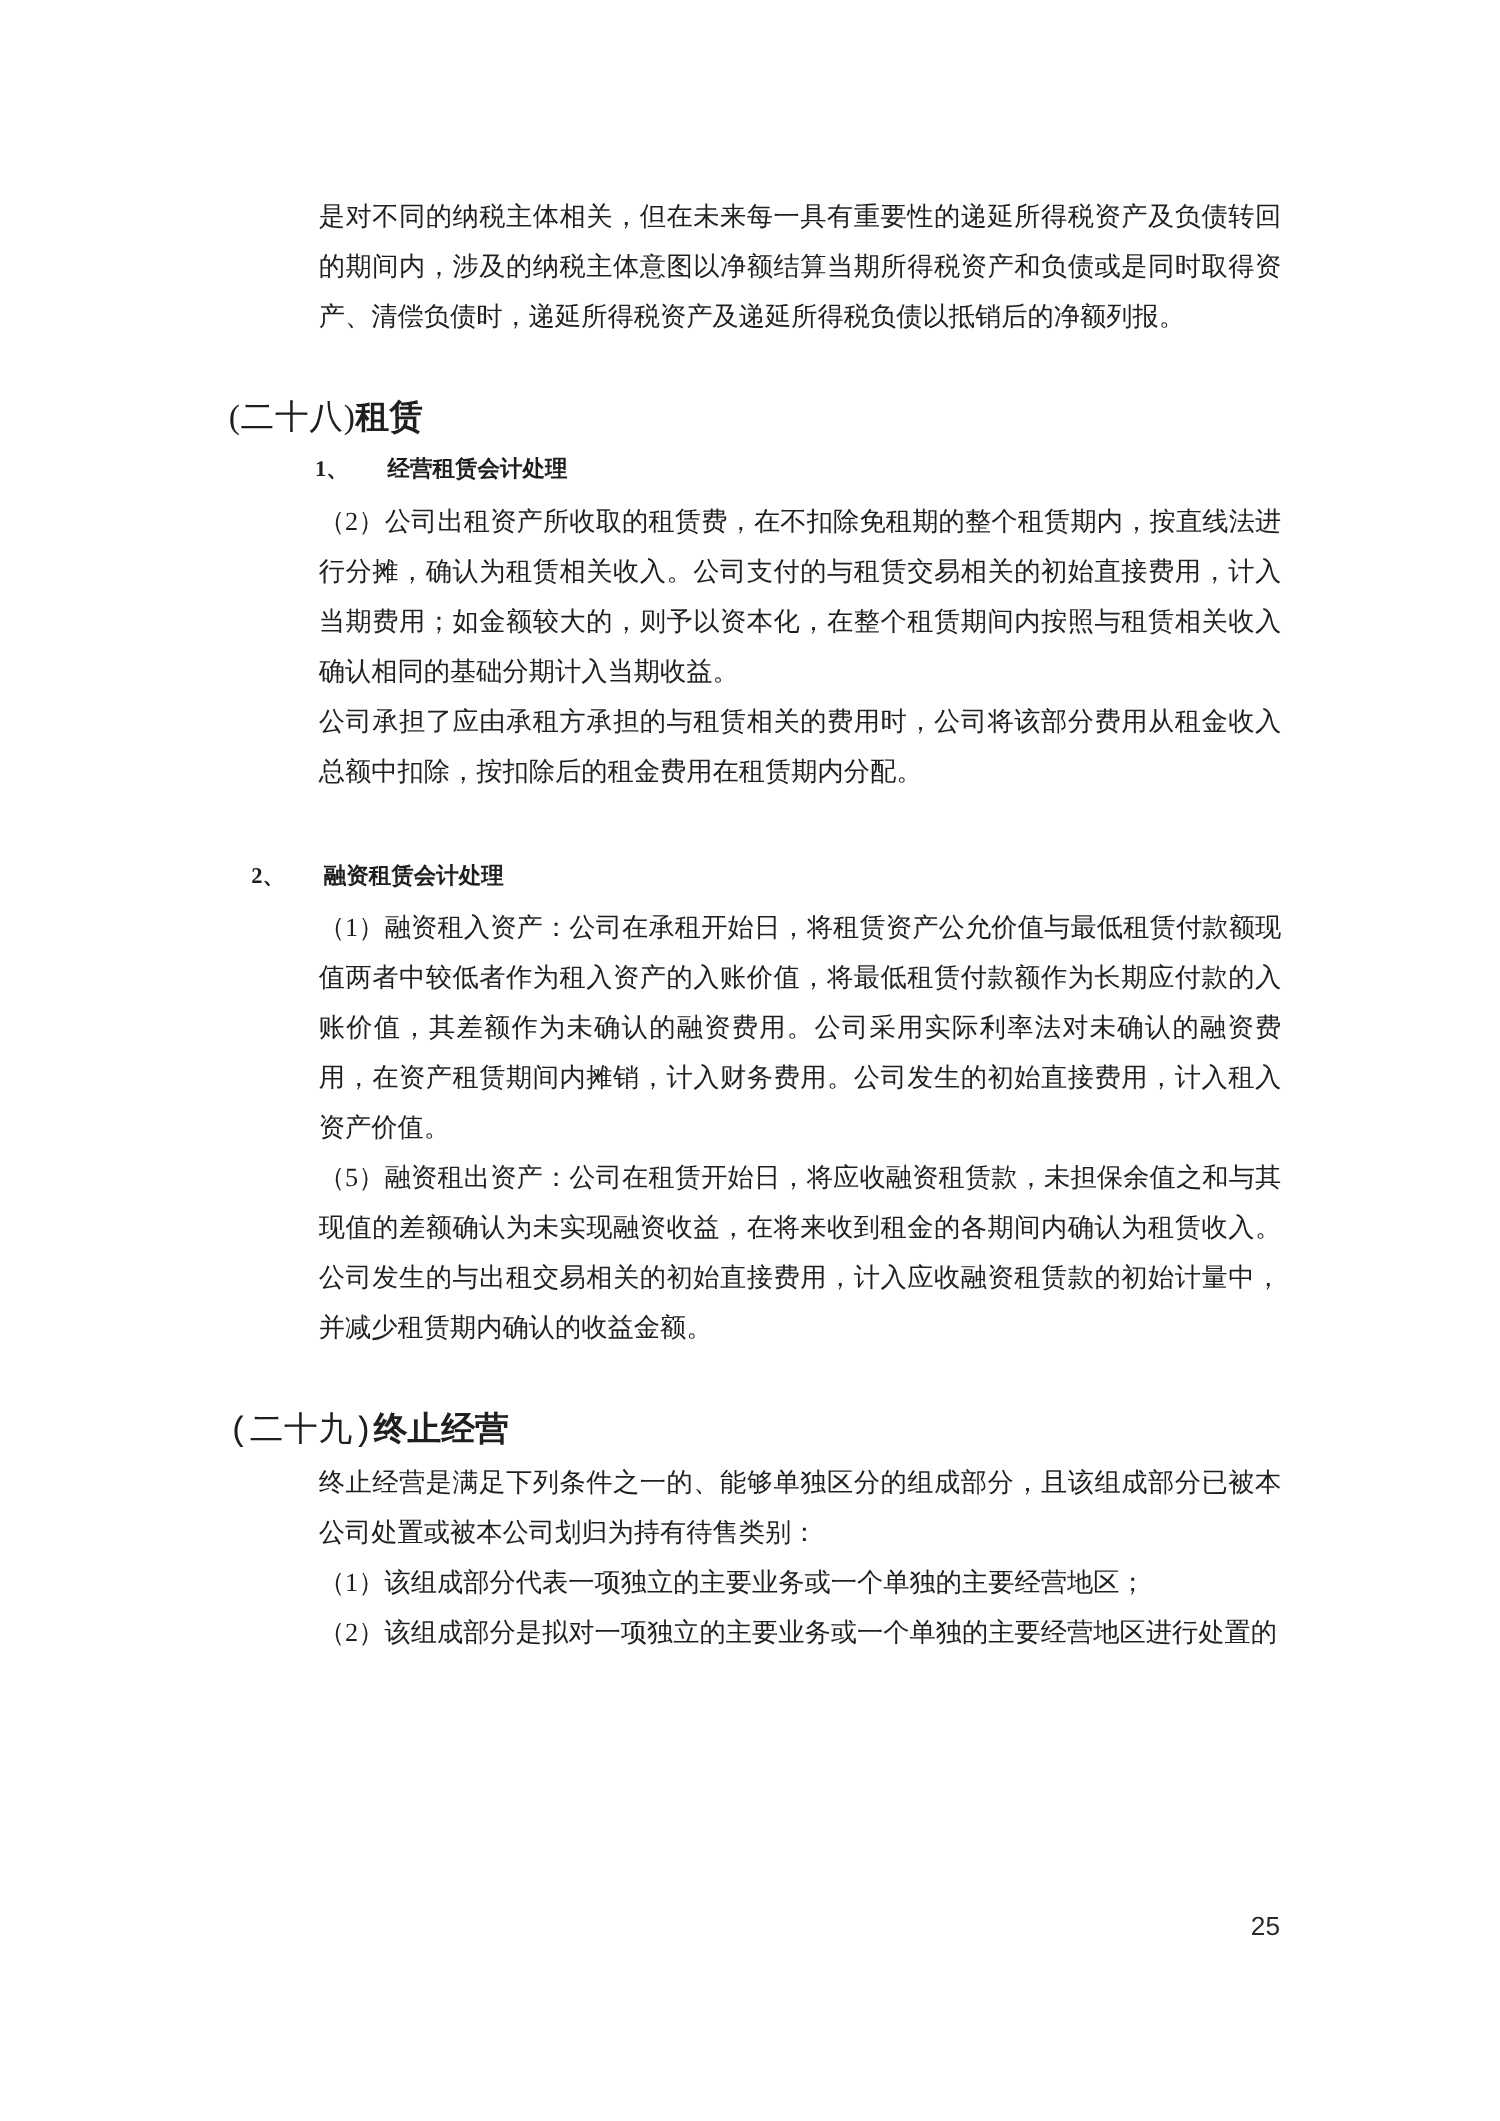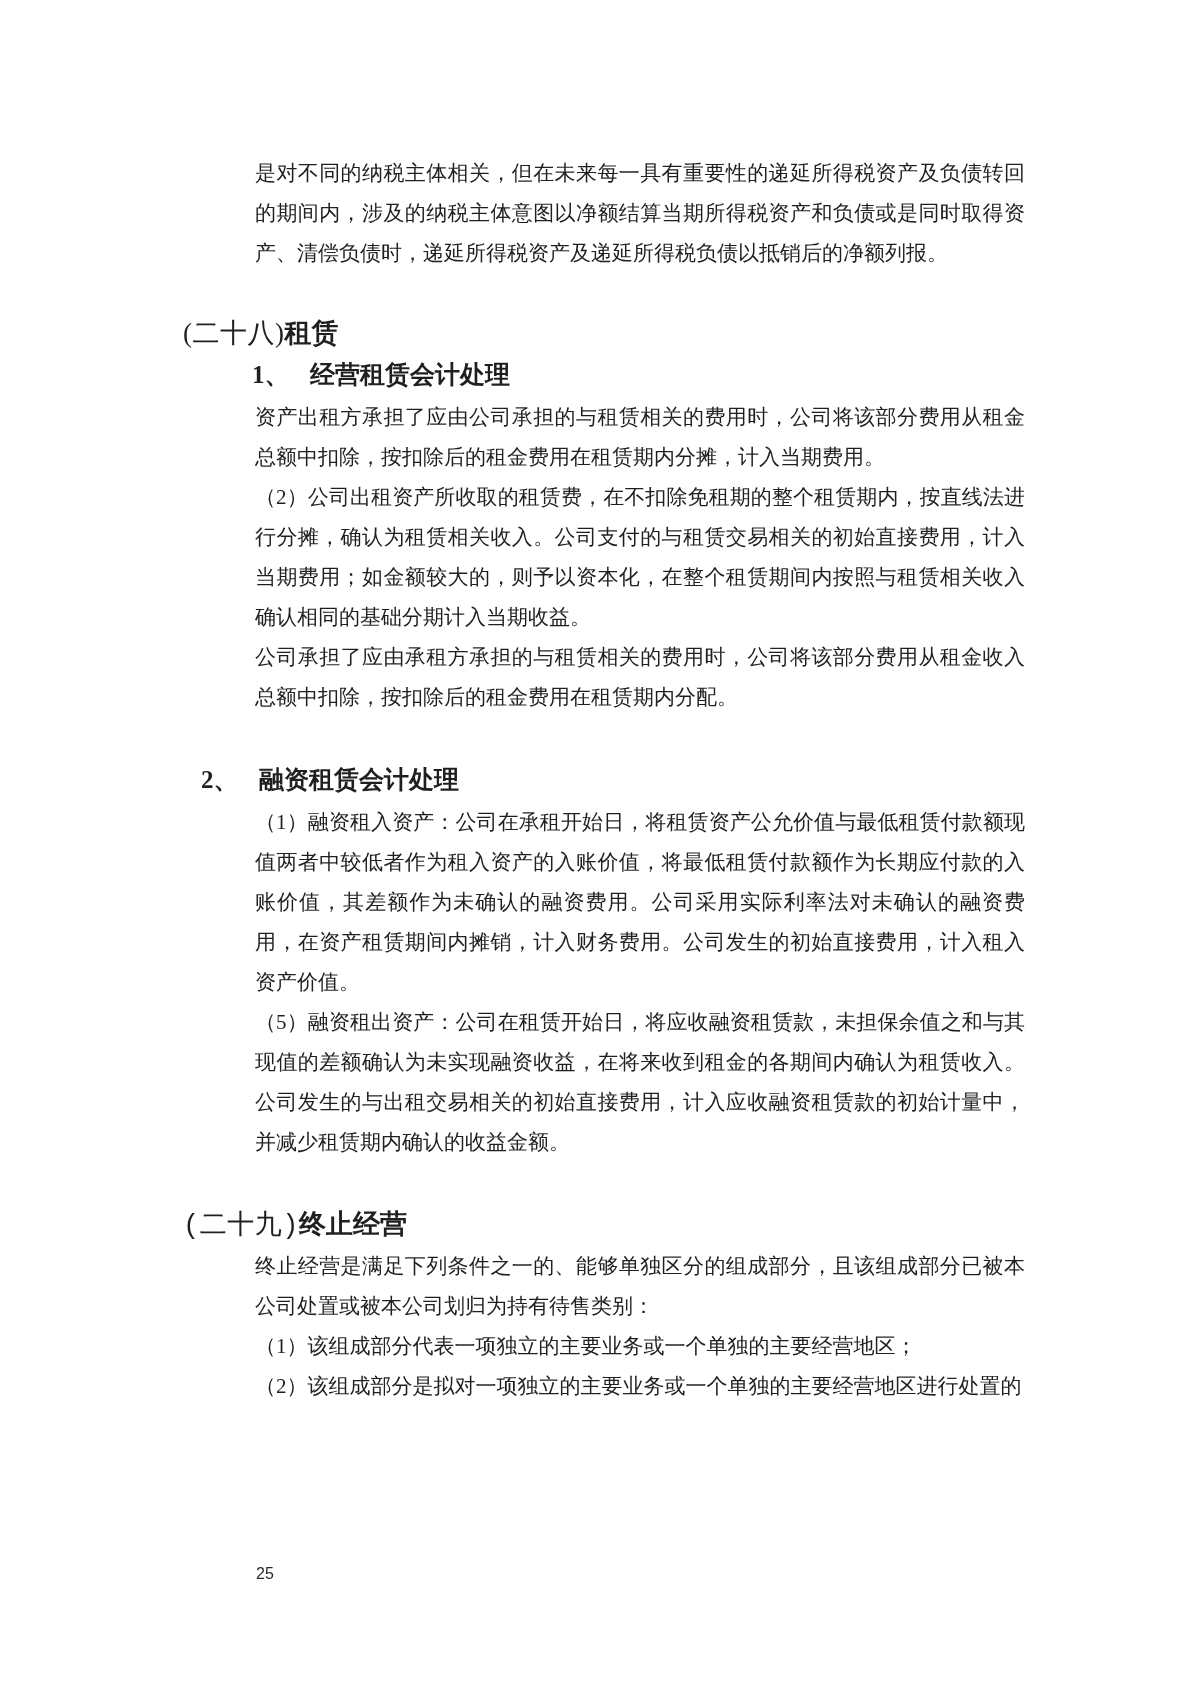--- a/index.html
+++ b/index.html
@@ -38,63 +38,61 @@
   .sec-heading .sec-num {
     font-weight: normal;
     letter-spacing: 0.5px;
   }
   .sec-heading .sec-title {
     font-weight: bold;
   }
   .sub-heading {
     margin: 2px 0 2px 69px;
     font-weight: bold;
-    font-size: 25px;
+    font-size: 18px;
     white-space: nowrap;
   }
   .sub-heading .sub-num {
     display: inline-block;
     width: 58px;
   }
   .sub-heading.second {
     margin-top: 43px;
     margin-left: 18px;
   }
   .heading-28 { margin-top: 40px; }
   .heading-29 { margin-top: 44px; font-family: Liberation Mono, monospace; }
   .page-number {
     position: absolute;
     left: 256px;
     top: 1528px;
     width: 768px;
-    text-align: left;
+    text-align: right;
     font-family: "Liberation Sans", "DejaVu Sans", sans-serif;
-    font-size: 16px;
+    font-size: 21px;
     line-height: 28px;
     color: #2a2a2a;
-    margin-top: 32px;
   }
 </style>
 </head>
 <body>
 
 <div class="page">
   <div class="content">
 
     <p class="para">是对不同的纳税主体相关，但在未来每一具有重要性的递延所得税资产及负债转回的期间内，涉及的纳税主体意图以净额结算当期所得税资产和负债或是同时取得资产、清偿负债时，递延所得税资产及递延所得税负债以抵销后的净额列报。</p>
 
     <div class="sec-heading heading-28">
       <span class="sec-num">(二十八)</span><span class="sec-title">租赁</span>
     </div>
 
     <div class="sub-heading">
       <span class="sub-num">1、</span><span class="sub-title">经营租赁会计处理</span>
     </div>
 
-    <p class="para">资产出租方承担了应由公司承担的与租赁相关的费用时，公司将该部分费用从租金总额中扣除，按扣除后的租金费用在租赁期内分摊，计入当期费用。</p>
     <p class="para">（2）公司出租资产所收取的租赁费，在不扣除免租期的整个租赁期内，按直线法进行分摊，确认为租赁相关收入。公司支付的与租赁交易相关的初始直接费用，计入当期费用；如金额较大的，则予以资本化，在整个租赁期间内按照与租赁相关收入确认相同的基础分期计入当期收益。</p>
     <p class="para">公司承担了应由承租方承担的与租赁相关的费用时，公司将该部分费用从租金收入总额中扣除，按扣除后的租金费用在租赁期内分配。</p>
 
     <div class="sub-heading second">
       <span class="sub-num">2、</span><span class="sub-title">融资租赁会计处理</span>
     </div>
 
     <p class="para">（1）融资租入资产：公司在承租开始日，将租赁资产公允价值与最低租赁付款额现值两者中较低者作为租入资产的入账价值，将最低租赁付款额作为长期应付款的入账价值，其差额作为未确认的融资费用。公司采用实际利率法对未确认的融资费用，在资产租赁期间内摊销，计入财务费用。公司发生的初始直接费用，计入租入资产价值。</p>
     <p class="para">（5）融资租出资产：公司在租赁开始日，将应收融资租赁款，未担保余值之和与其现值的差额确认为未实现融资收益，在将来收到租金的各期间内确认为租赁收入。公司发生的与出租交易相关的初始直接费用，计入应收融资租赁款的初始计量中，并减少租赁期内确认的收益金额。</p>
 

